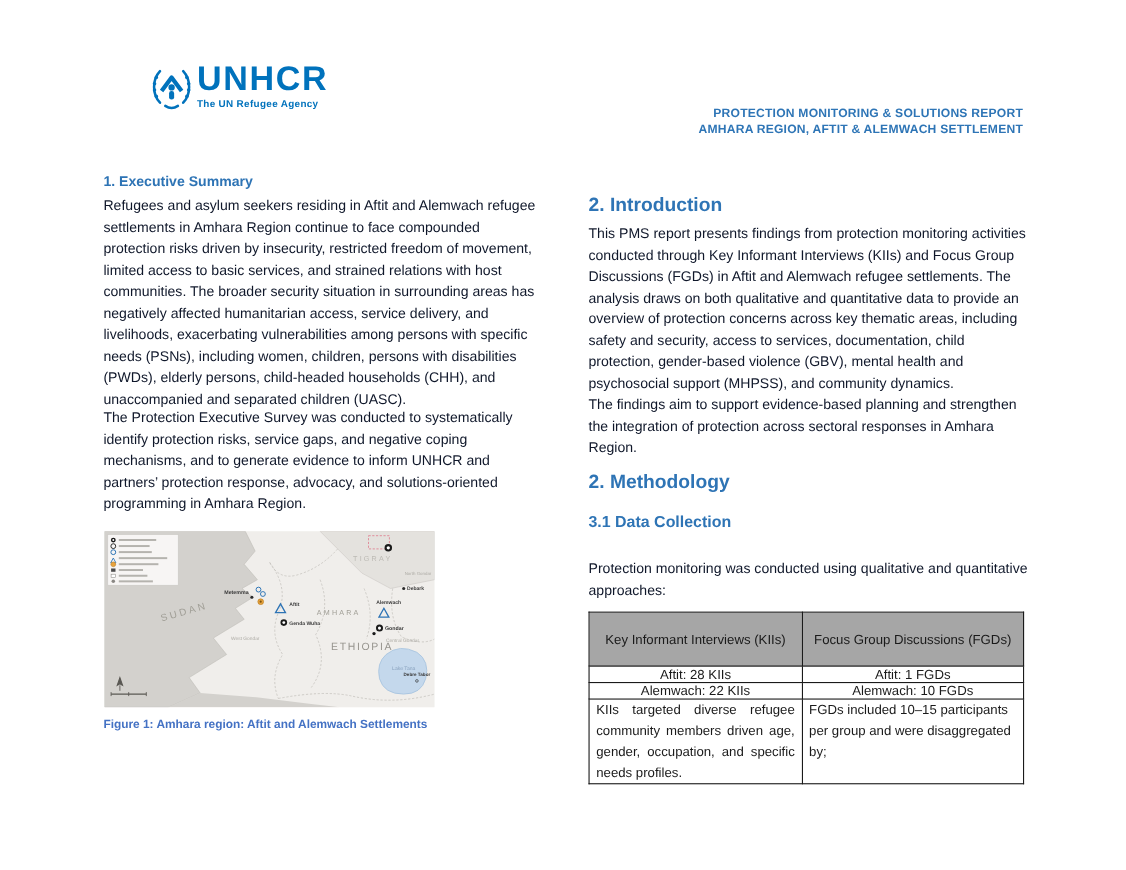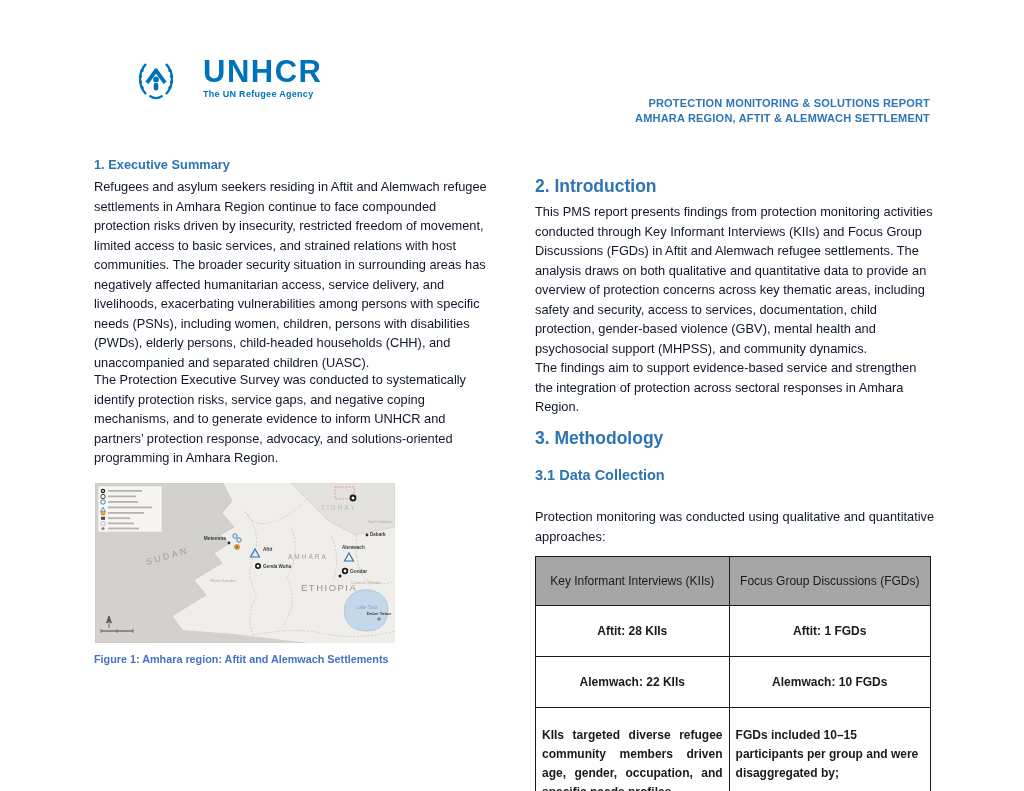--- a/index.html
+++ b/index.html
@@ -3,38 +3,38 @@
 <meta charset="utf-8">
 <style>
   html,body{margin:0;padding:0;background:#888;}
   .page{
     position:relative;width:1024px;height:791px;background:#ffffff;
     font-family:"Liberation Sans","DejaVu Sans",sans-serif;
     color:#2b2b2b;overflow:hidden;margin:0 auto;
   }
   .abs{position:absolute;}
   
-  .logo{left:133px;top:56px;display:flex;align-items:flex-start;gap:24px;}
+  .logo{left:133px;top:56px;display:flex;align-items:flex-start;gap:0;}
   .wordmark{display:flex;flex-direction:column;line-height:1;}
   .brand{font-size:31px;font-weight:800;color:#0072BC;letter-spacing:1.5px;}
   .tagline{font-size:9px;font-weight:700;color:#0072BC;margin-top:3px;letter-spacing:.3px;}
   
   .doc-header{right:94px;top:96px;text-align:right;color:#2E75B6;font-weight:700;
     font-size:11px;line-height:15px;letter-spacing:.2px;}
   
   .col-left{left:94px;width:396px;}
   .col-right{left:535px;width:400px;}
   h1.small{font-size:12.8px;font-weight:700;color:#2E74B5;margin:0;}
   h1.big{font-size:17.5px;font-weight:700;color:#2E74B5;margin:0;}
   h2.sub{font-size:14.5px;font-weight:700;color:#2E74B5;margin:0;}
   p.body{font-size:12.8px;line-height:19.5px;margin:0;color:#0f172a;}
   .caption{font-size:10.8px;font-weight:700;color:#4472C4;}
   
   table.kii{border-collapse:collapse;width:396px;font-size:12px;color:#1a1a1a;}
-  table.kii td,table.kii th{border:1.6px solid #1a1a1a;padding:18px 6px;vertical-align:top;font-weight:bold;}
+  table.kii td,table.kii th{border:1.6px solid #1a1a1a;padding:0 6px;vertical-align:top;}
   table.kii th{background:#A6A6A6;font-weight:400;text-align:center;padding:17px 4px;}
   td.c{text-align:center;}
   td.j{text-align:justify;line-height:19px;padding:3px 8px 6px 8px;}
   td.l{text-align:left;line-height:19px;padding:3px 8px 6px 8px;}
   
   .mapbox{left:95px;top:483px;width:300px;height:160px;background:#f4f2ef;}
   .mapbox svg{display:block;}
 </style>
 </head>
 <body>
@@ -171,23 +171,23 @@
         <line x1="6" y1="146.2" x2="6" y2="149.8" stroke-width="0.8"></line>
         <line x1="22" y1="146.2" x2="22" y2="149.8" stroke-width="0.8"></line>
         <line x1="38" y1="146.2" x2="38" y2="149.8" stroke-width="0.8"></line>
       </g>
     </svg>
   </div>
   <div class="abs col-left caption" style="top:653px;">Figure 1: Amhara region: Aftit and Alemwach Settlements</div>
 
   <h1 class="abs col-right big" style="top:176px;">2. Introduction</h1>
   <p class="abs col-right body" style="top:202px;">This PMS report presents findings from protection monitoring activities conducted through Key Informant Interviews (KIIs) and Focus Group Discussions (FGDs) in Aftit and Alemwach refugee settlements. The analysis draws on both qualitative and quantitative data to provide an overview of protection concerns across key thematic areas, including safety and security, access to services, documentation, child protection, gender-based violence (GBV), mental health and psychosocial support (MHPSS), and community dynamics.</p>
-  <p class="abs col-right body" style="top:358px;">The findings aim to support evidence-based service and strengthen the integration of protection across sectoral responses in Amhara Region.</p>
-
-  <h1 class="abs col-right big" style="top:428px;">3. Methodology</h1>
+  <p class="abs col-right body" style="top:358px;">The findings aim to support evidence-based planning and strengthen the integration of protection across sectoral responses in Amhara Region.</p>
+
+  <h1 class="abs col-right big" style="top:428px;">2. Methodology</h1>
   <h2 class="abs col-right sub" style="top:467px;">3.1 Data Collection</h2>
   <p class="abs col-right body" style="top:507px;">Protection monitoring was conducted using qualitative and quantitative approaches:</p>
 
   <table class="abs col-right kii" style="top:556px;">
     <tbody>
         <tr>
       <th style="width:49%;">Key Informant Interviews (KIIs)</th>
       <th>Focus Group Discussions (FGDs)</th>
     </tr>
     <tr>

